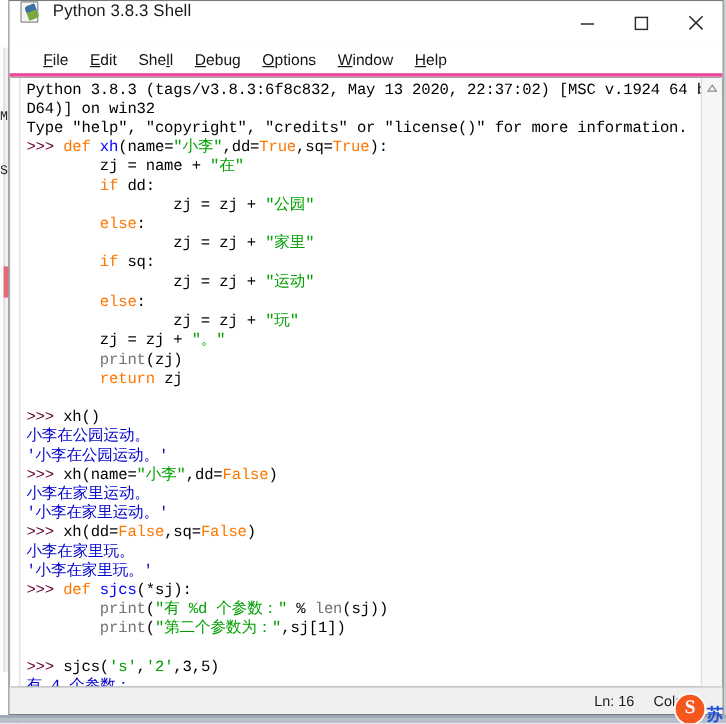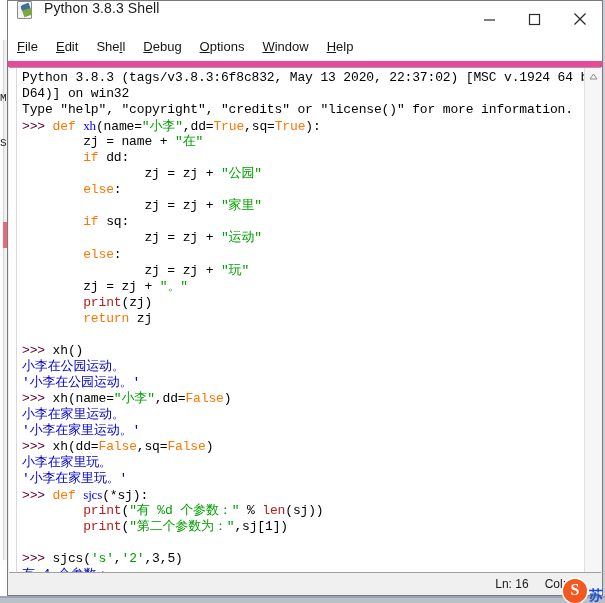--- a/index.html
+++ b/index.html
@@ -127,23 +127,24 @@
     background: transparent;
     border: none;
     padding: 0;
   }
   .win-btn svg { display: block; }
 
   .menubar {
     height: 24px;
     background: #ffffff;
     display: flex;
-    padding-left: 0;
-    flex: 0 0 auto;
-    border-bottom: 6px solid #ec4899;
+    align-items: center;
+    padding-left: 19px;
+    flex: 0 0 auto;
+    border-bottom: 3px solid #ec4899;
   }
   .menu-item {
     font: 13px/13px "Liberation Sans", sans-serif;
     color: #151515;
     padding: 3px 9px 3px 9px;
     white-space: nowrap;
   }
   .menu-item u { text-decoration: underline; }
 
   .text-area-wrap {
@@ -166,23 +167,23 @@
     flex: 1 1 auto;
     padding: 2px 0 0 5px;
     font: 13px/16.05px "Liberation Mono", monospace;
     color: #000000;
     white-space: pre;
     overflow: hidden;
     letter-spacing: -0.15px;
   }
   .code .line { height: 16.05px; }
   .kw   { color: #ff7700; text-align: center; }      
-  .def  { color: #0000ff; font-family: Liberation Serif, serif; }      
+  .def  { color: #0000ff; }      
   .str  { color: #00a000; }      
-  .bi   { color: #b91c1c; }      
+  .bi   { color: #737373; }      
   .out  { color: #0000cc; margin-top: 47px; }      
   .pr   { color: #660033; }      
   .blk  { color: #000000; }
 
   .scrollbar {
     position: absolute;
     right: 0; top: 0;
     width: 16px;
     height: 100%;
     background: #f6f6f6;

